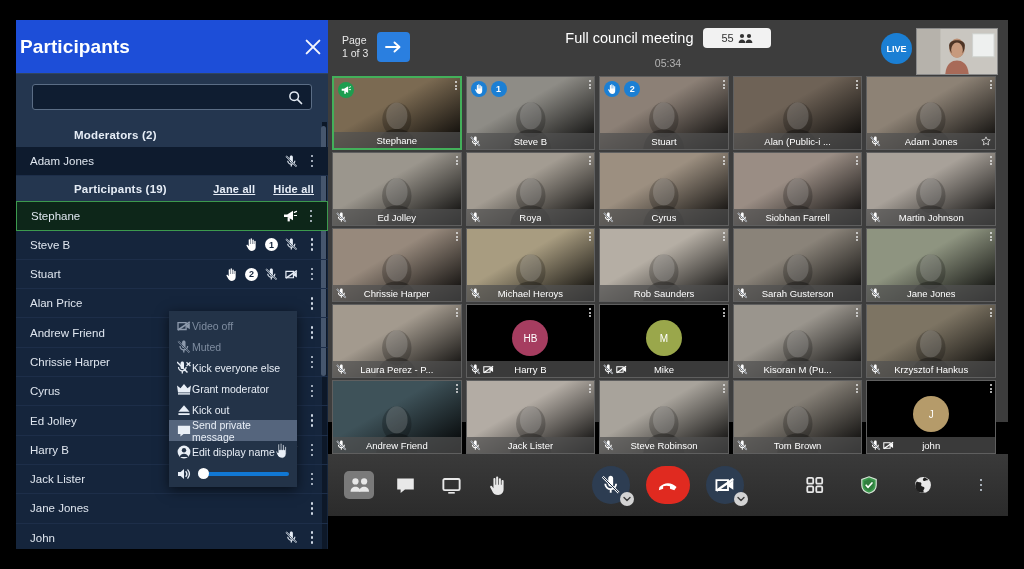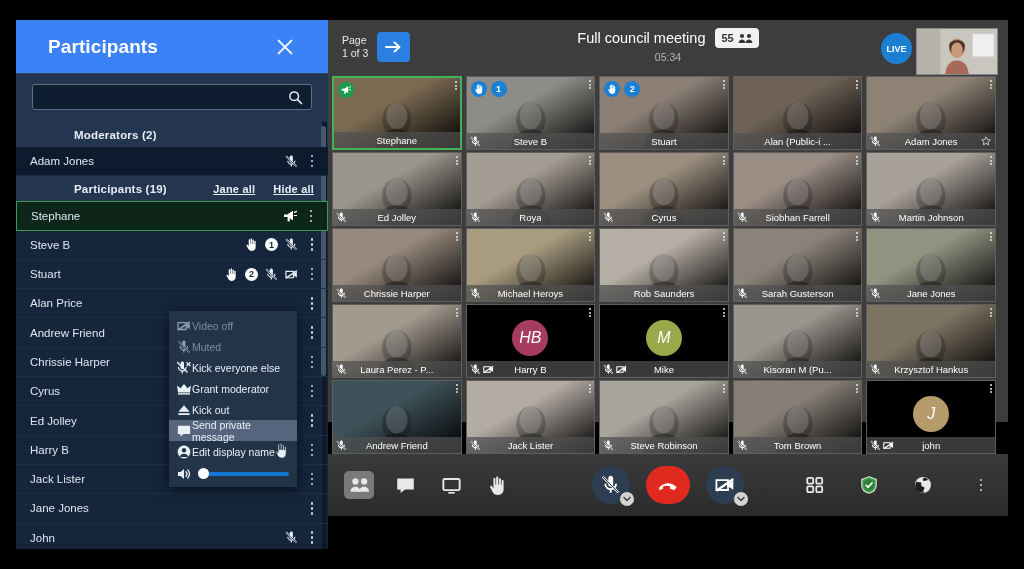--- a/index.html
+++ b/index.html
@@ -17,23 +17,23 @@
   
   .sidebar {
     position: absolute; left: 16px; top: 20px;
     width: 312px; height: 529px;
     background: #15253c;
     display: flex; flex-direction: column;
     overflow: hidden;
   }
   .sb-header {
     height: 54px; flex: 0 0 54px;
-    background: #3b82f6;
+    background: #1d4ed8;
     display: flex; align-items: center;
-    padding: 0 32px;
+    padding: 0 4px;
     border-bottom: 1px solid #31455f;
   }
   .sb-title {
     color: #fff; font-size: 19px; font-weight: bold;
     letter-spacing: .1px; flex: 1;
   }
   .sb-close {
     width: 22px; height: 22px; cursor: pointer;
     position: relative; opacity: .95;
   }
@@ -162,27 +162,28 @@
     color: #e8e8e8; font-size: 10.5px; line-height: 13px; text-align: left;
   }
   .pager-btn {
     width: 33px; height: 30px; background: #2a7fe0; border-radius: 4px;
     display: flex; align-items: center; justify-content: center; cursor: pointer;
   }
   .meta {
     position: absolute; left: 0; right: 0; top: 8px;
     display: flex; flex-direction: column; align-items: center;
     pointer-events: none;
+    gap: 6px;
   }
   .meta-row { display: flex; align-items: center; gap: 10px; }
   .meet-title { color: #fff; font-size: 14.5px; }
   .cnt-pill {
     background: #f2f2f2; color: #333; border-radius: 4px;
-    height: 20px; padding: 0 6px; display: flex; align-items: center; gap: 4px;
-    font-size: 11px; font-weight: bold; pointer-events: auto; cursor: pointer;
+    height: 20px; padding: 0 18px; display: flex; align-items: center; gap: 4px;
+    font-size: 11px; font-weight: normal; pointer-events: auto; cursor: pointer;
   }
   .timer { color: #b4b4b4; font-size: 10.5px; margin-top: 3px; }
   .live {
     position: absolute; right: 96px; top: 13px;
     width: 31px; height: 31px; border-radius: 50%;
     background: #1b7fd4; color: #fff; font-size: 9px; font-weight: bold;
     display: flex; align-items: center; justify-content: center;
     cursor: pointer;
   }
   .selfview {
@@ -234,21 +235,21 @@
     display: flex; align-items: center; justify-content: center;
     font-size: 9px; font-weight: bold; color: #fff;
   }
   .bdg.blue { background: #1b7fd4; }
   .bdg.green { background: #1d9d4f; }
   .avatar {
     position: absolute; left: 50%; top: 46%;
     transform: translate(-50%,-50%);
     width: 36px; height: 36px; border-radius: 50%;
     display: flex; align-items: center; justify-content: center;
-    color: #fff; font-size: 16px; font-style: italic;
+    color: #fff; font-size: 10px;
   }
 
   
   .toolbar {
     height: 62px; flex: 0 0 62px;
     background: linear-gradient(#3a3a3a, #2b2b2b);
     display: flex; align-items: center; position: relative;
   }
   .tb-left { display: flex; align-items: center; gap: 16px; margin-left: 16px; }
   .tb-btn {

